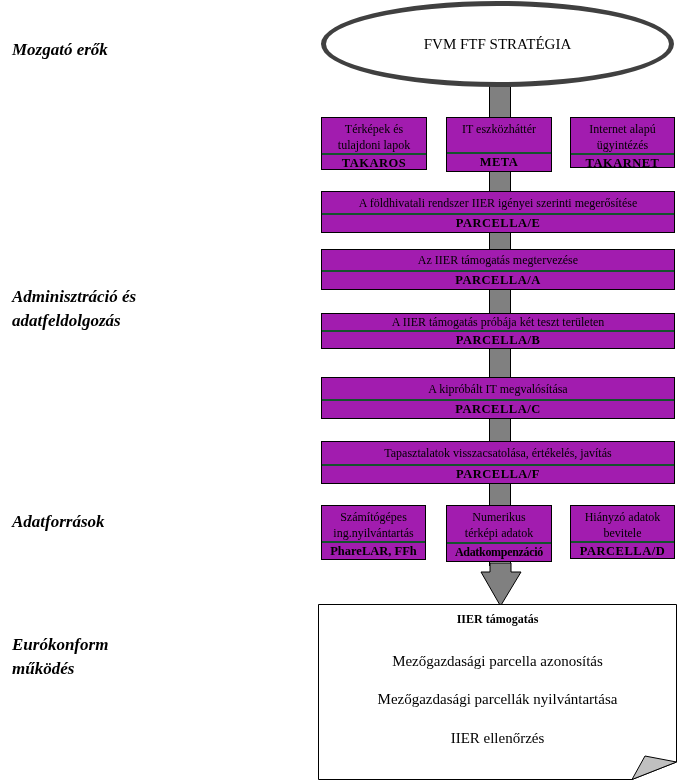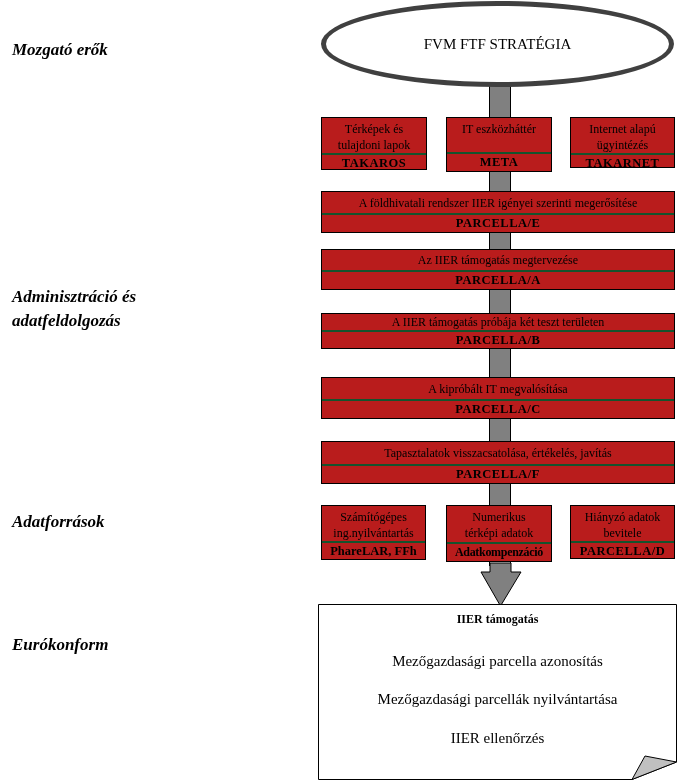--- a/index.html
+++ b/index.html
@@ -2,21 +2,21 @@
 <html><head>
 <meta charset="utf-8">
 <style>
   html, body { margin:0; padding:0; background:#ffffff; }
   body { width:677px; height:780px; position:relative; overflow:hidden;
          font-family:"Liberation Serif","DejaVu Serif",serif; color:#000; }
   .stage-label { position:absolute; left:12px; font-style:italic; font-weight:bold;
          font-size:17px; line-height:24px; }
   .bar { position:absolute; left:489px; width:22px; background:#808080;
          border-left:1px solid #000; border-right:1px solid #000; box-sizing:border-box; }
-  .box { position:absolute; background:#b91c1c; border:1px solid #000; box-sizing:border-box;
+  .box { position:absolute; background:#a21caf; border:1px solid #000; box-sizing:border-box;
          display:flex; flex-direction:column; }
   .box .top { flex:1; display:flex; align-items:flex-start; justify-content:center;
          text-align:center; font-size:12px; line-height:16px; padding-top:3px; }
   .box .bot { border-top:2px solid #14532d; text-align:center; font-weight:bold;
          font-size:12.5px; letter-spacing:0.5px; line-height:17px; }
   .wide .top { align-items:center; padding-top:0; }
   .ellipse { position:absolute; left:321px; top:1px; width:353px; height:86px;
          border:5px solid #404040; border-radius:50%; background:#fff; box-sizing:border-box;
          display:flex; align-items:center; justify-content:center; font-size:15px; }
   #arrow { position:absolute; left:480px; top:563px; }
@@ -29,20 +29,21 @@
 <body>
 
 <div class="stage-label" style="top:38px;">Mozgató erők</div>
 <div class="stage-label" style="top:285px;">
   <div>Adminisztráció és</div>
   <div>adatfeldolgozás</div>
 </div>
 <div class="stage-label" style="top:510px;">Adatforrások</div>
 <div class="stage-label" style="top:633px;">
   <div>Eurókonform</div>
+  <div>működés</div>
 </div>
 
 <div class="bar" style="top:86px; height:480px;"></div>
 
 <div class="ellipse">
   <span>FVM FTF STRATÉGIA</span>
 </div>
 
 <div class="box" style="left:321px; top:117px; width:106px; height:53px;">
   <div class="top">

